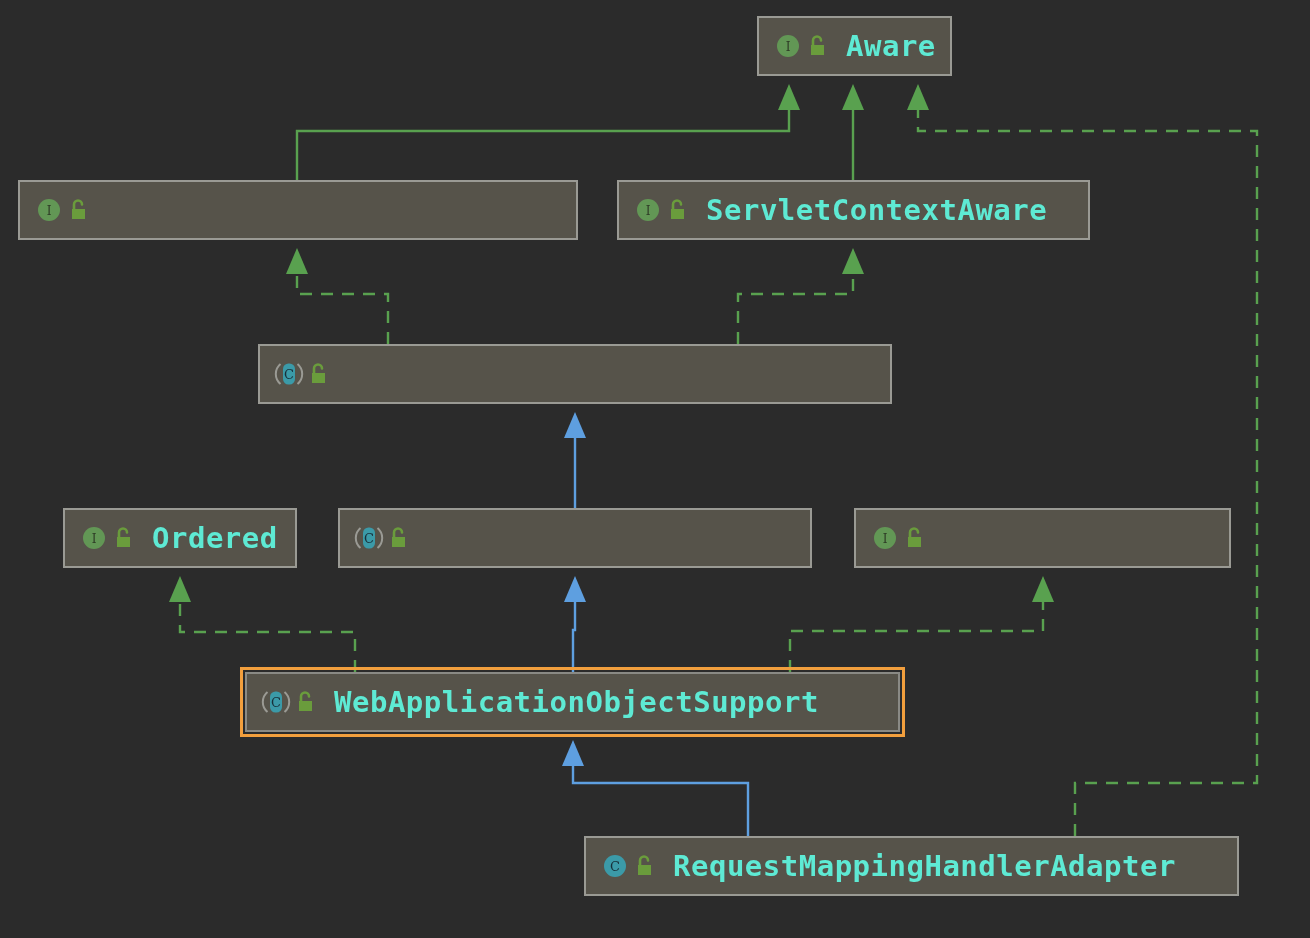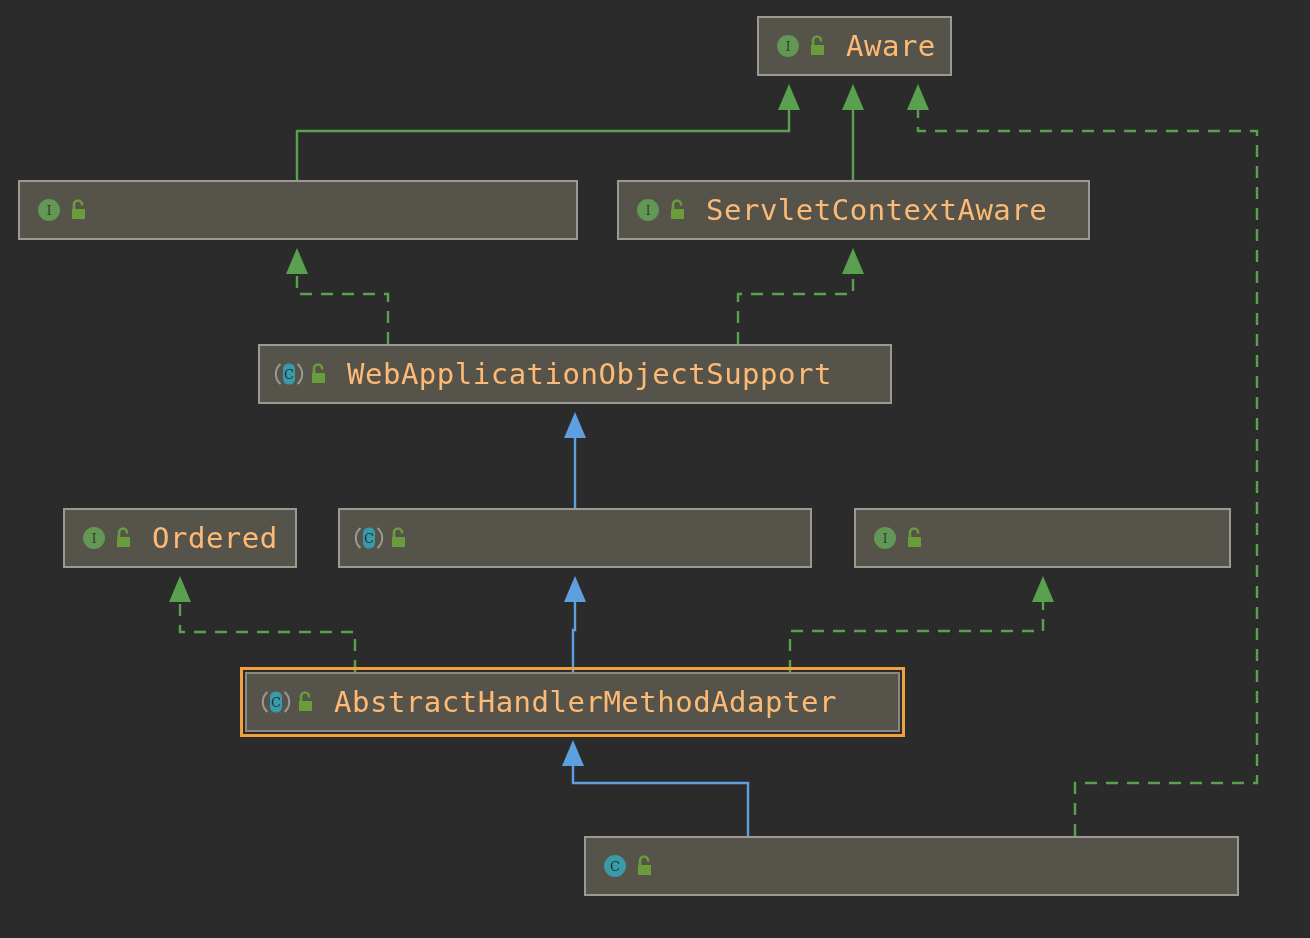--- a/index.html
+++ b/index.html
@@ -32,24 +32,25 @@
     align-items: center;
     padding: 0 14px;
     white-space: nowrap;
   }
   .node.selected {
     border: 2px solid #8a8a85;
     outline: 3px solid #f29f3d;
     outline-offset: 2px;
   }
   .node-label {
-    color: #fdba74;
+    color: #5eead4;
     font-size: 29px;
     letter-spacing: 0.5px;
     line-height: 1;
+    font-weight: bold;
   }
   .icon-kind {
     width: 30px;
     height: 30px;
     flex: 0 0 30px;
     margin-right: 5px;
     position: relative;
   }
   .icon-lock {
     width: 22px;
@@ -138,21 +139,20 @@
           <rect x="9" y="4.5" width="12" height="21" rx="5.5" fill="#3b9aa8"></rect>
           <text x="15" y="20" text-anchor="middle" font-family="DejaVu Serif, serif" font-size="13" fill="#17303a">C</text>
         </svg>
       </span>
       <span class="icon-lock">
         <svg width="22" height="24" viewBox="0 0 22 24">
           <path d="M5 11 V6.5 A4 4 0 0 1 13 6.5" stroke="#6a9c3c" stroke-width="2.6" fill="none" stroke-linecap="round"></path>
           <rect x="3" y="11" width="13" height="10" fill="#6a9c3c"></rect>
         </svg>
       </span>
-      <span class="node-label">WebApplicationObjectSupport</span>
     </div>
     <div class="node" style="left: 63px; top: 508px; width: 234px; height: 60px;">
       <span class="icon-kind">
         <svg width="30" height="30" viewBox="0 0 30 30">
           <circle cx="15" cy="15" r="11" fill="#629755"></circle>
           <text x="15" y="20" text-anchor="middle" font-family="DejaVu Serif, serif" font-size="12" fill="#2e3b26">I</text>
         </svg>
       </span>
       <span class="icon-lock">
         <svg width="22" height="24" viewBox="0 0 22 24">
@@ -200,29 +200,30 @@
           <rect x="9" y="4.5" width="12" height="21" rx="5.5" fill="#3b9aa8"></rect>
           <text x="15" y="20" text-anchor="middle" font-family="DejaVu Serif, serif" font-size="13" fill="#17303a">C</text>
         </svg>
       </span>
       <span class="icon-lock">
         <svg width="22" height="24" viewBox="0 0 22 24">
           <path d="M5 11 V6.5 A4 4 0 0 1 13 6.5" stroke="#6a9c3c" stroke-width="2.6" fill="none" stroke-linecap="round"></path>
           <rect x="3" y="11" width="13" height="10" fill="#6a9c3c"></rect>
         </svg>
       </span>
-      <span class="node-label">AbstractHandlerMethodAdapter</span>
+      <span class="node-label">WebApplicationObjectSupport</span>
     </div>
     <div class="node" style="left: 584px; top: 836px; width: 655px; height: 60px;">
       <span class="icon-kind">
         <svg width="30" height="30" viewBox="0 0 30 30">
           <circle cx="15" cy="15" r="11" fill="#3b9aa8"></circle>
           <text x="15" y="20" text-anchor="middle" font-family="DejaVu Serif, serif" font-size="13" fill="#17303a">C</text>
         </svg>
       </span>
       <span class="icon-lock">
         <svg width="22" height="24" viewBox="0 0 22 24">
           <path d="M5 11 V6.5 A4 4 0 0 1 13 6.5" stroke="#6a9c3c" stroke-width="2.6" fill="none" stroke-linecap="round"></path>
           <rect x="3" y="11" width="13" height="10" fill="#6a9c3c"></rect>
         </svg>
       </span>
+      <span class="node-label">RequestMappingHandlerAdapter</span>
     </div>
   </div>
 
 </body></html>

